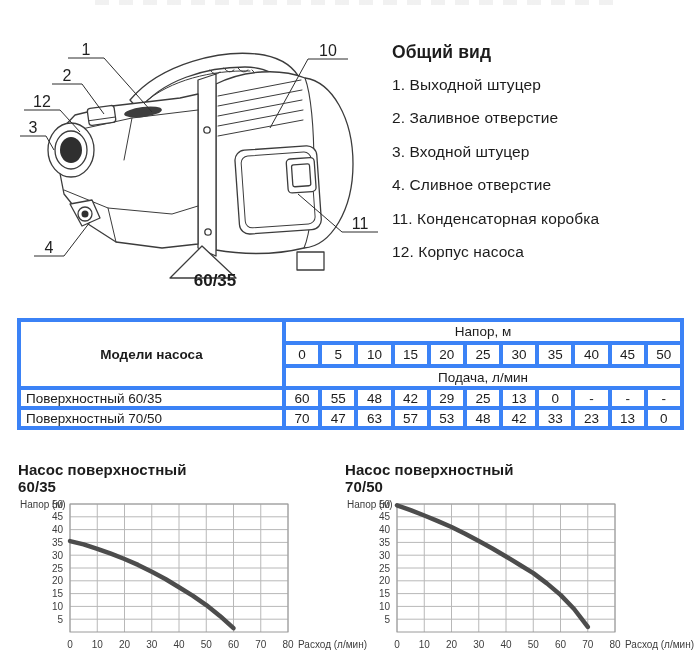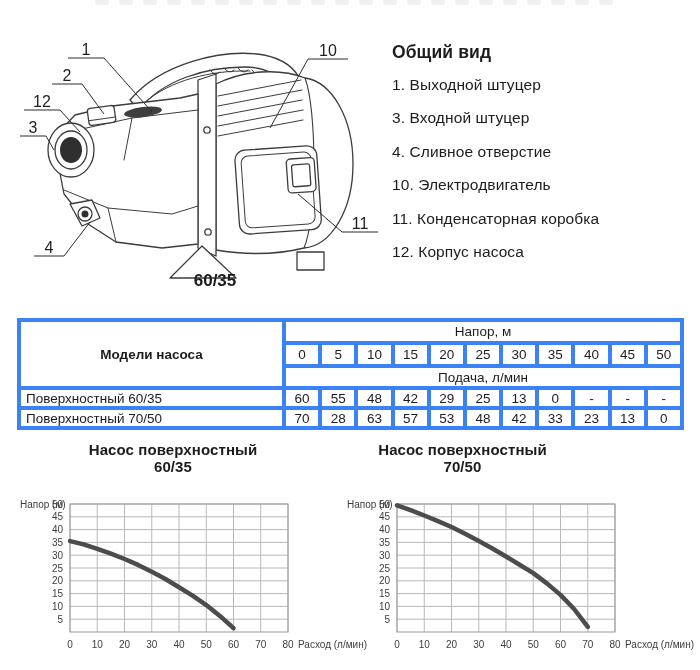--- a/index.html
+++ b/index.html
@@ -22,21 +22,21 @@
   .spec-table td{border:4px solid #3b82f6;text-align:center;vertical-align:middle;
                  padding:0;overflow:hidden;white-space:nowrap;}
   .spec-table .c-model{width:265px;}
   .spec-table .model-h{font-weight:bold;}
   .spec-table .model-c{text-align:left;padding-left:5px;}
   .spec-table tr.rh td{height:19px;}
   .spec-table tr.rs td{height:18px;margin-top:32px;}
   .spec-table tr.rd td{height:16px;}
 
   
-  .chart-title{text-align:center;font-weight:bold;font-size:15px;line-height:17px;letter-spacing:.1px;}
+  .chart-title{text-align:left;font-weight:bold;font-size:15px;line-height:17px;letter-spacing:.1px;margin-top:20px;}
   .ct1{left:18px;top:441px;width:310px;}
   .ct2{left:345px;top:441px;width:235px;}
   .plot{width:352px;height:166px;}
   .p1{left:18px;top:492px;}
   .p2{left:345px;top:492px;}
 
   svg text{font-family:"Liberation Sans",sans-serif;}
 </style>
 </head>
 <body>
@@ -109,23 +109,23 @@
       <text x="37" y="235">4</text>
       <text x="316" y="38">10</text>
       <text x="348" y="211">11</text>
     </g>
     <text x="203" y="268" font-size="17" font-weight="bold" text-anchor="middle" fill="#1c1c1c">60/35</text>
   </svg>
 
   <div class="abs parts">
     <div class="parts-title">Общий вид</div>
     <div class="parts-item">1. Выходной штуцер</div>
+    <div class="parts-item">2. Заливное отверстие</div>
     <div class="parts-item">3. Входной штуцер</div>
     <div class="parts-item">4. Сливное отверстие</div>
-    <div class="parts-item">10. Электродвигатель</div>
     <div class="parts-item">11. Конденсаторная коробка</div>
     <div class="parts-item">12. Корпус насоса</div>
   </div>
 
   <table class="spec-table">
     <colgroup>
       <col class="c-model">
       <col>
         <col>
         <col>
@@ -169,21 +169,21 @@
         <td>25</td>
         <td>13</td>
         <td>0</td>
         <td>-</td>
         <td>-</td>
         <td>-</td>
       </tr>
       <tr class="rd">
         <td class="model-c">Поверхностный 70/50</td>
         <td>70</td>
-        <td>28</td>
+        <td>47</td>
         <td>63</td>
         <td>57</td>
         <td>53</td>
         <td>48</td>
         <td>42</td>
         <td>33</td>
         <td>23</td>
         <td>13</td>
         <td>0</td>
       </tr>

